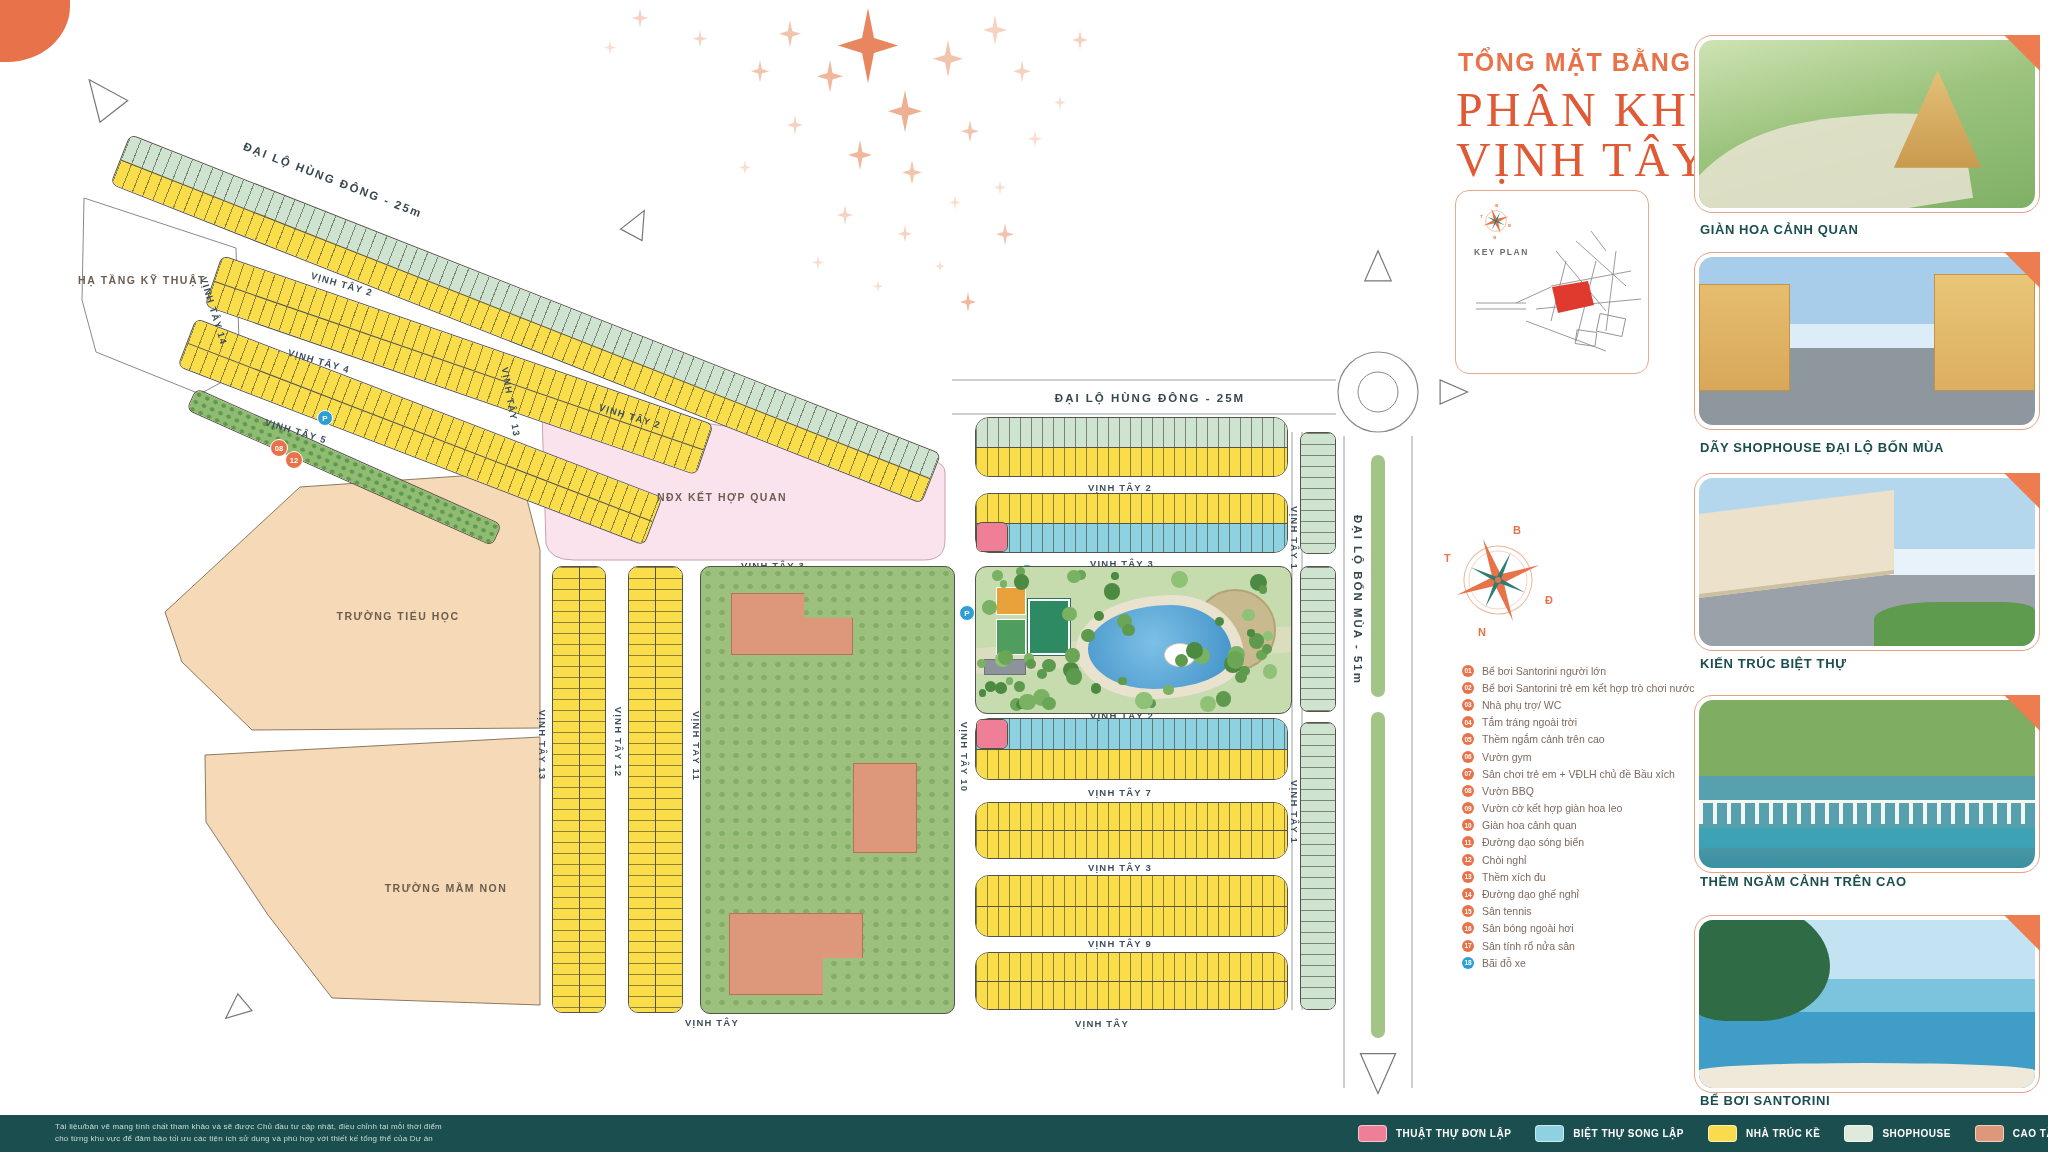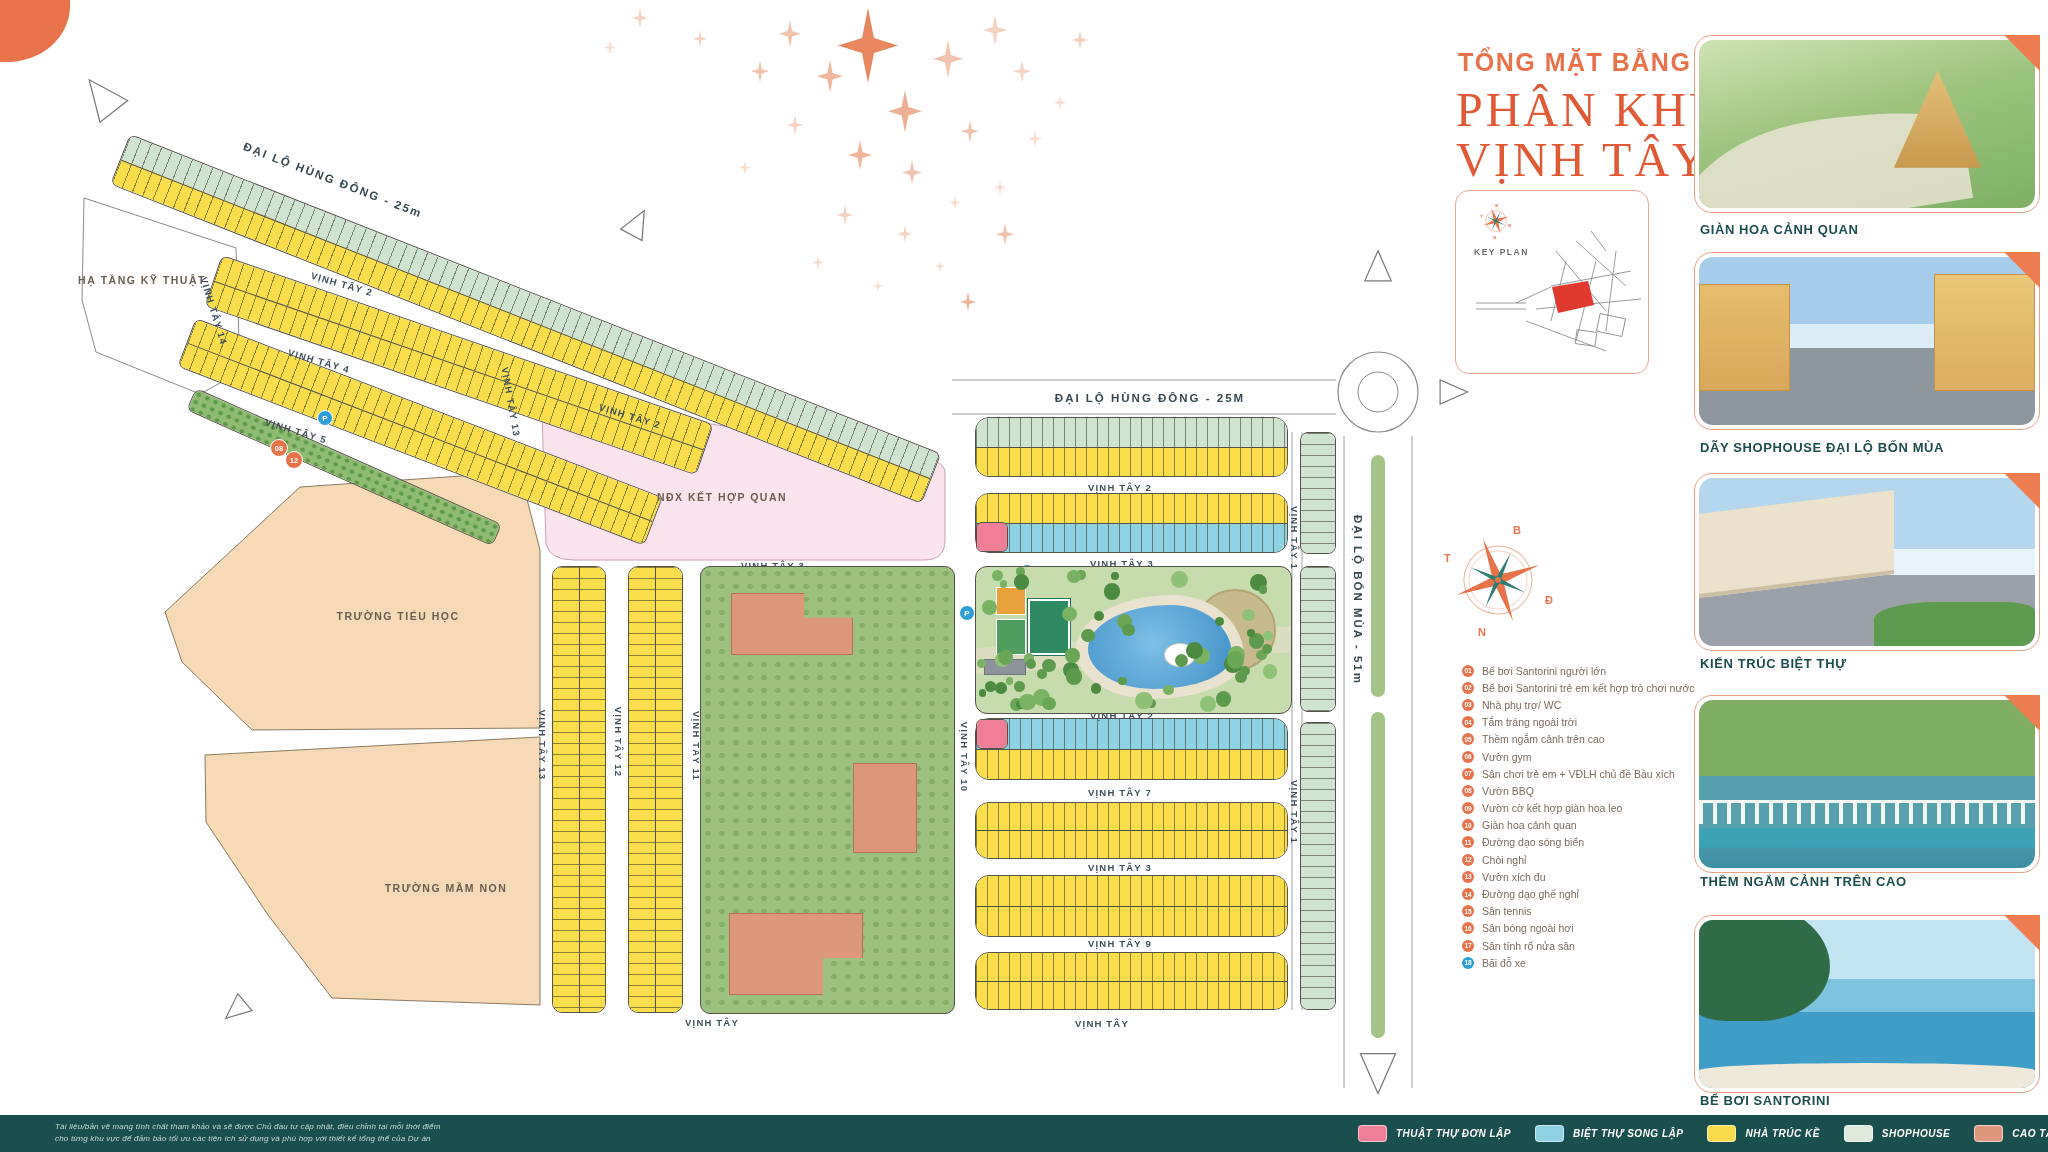--- a/index.html
+++ b/index.html
@@ -432,21 +432,21 @@
       <div class="leg-item">
         <div class="leg-num" style="background: rgb(232, 115, 74);">11</div>
         <div class="leg-txt">Đường dạo sóng biển</div>
       </div>
       <div class="leg-item">
         <div class="leg-num" style="background: rgb(232, 115, 74);">12</div>
         <div class="leg-txt">Chòi nghỉ</div>
       </div>
       <div class="leg-item">
         <div class="leg-num" style="background: rgb(232, 115, 74);">13</div>
-        <div class="leg-txt">Vườn xích đu</div>
+        <div class="leg-txt">Thềm xích đu</div>
       </div>
       <div class="leg-item">
         <div class="leg-num" style="background: rgb(232, 115, 74);">14</div>
         <div class="leg-txt">Đường dạo ghế nghỉ</div>
       </div>
       <div class="leg-item">
         <div class="leg-num" style="background: rgb(232, 115, 74);">15</div>
         <div class="leg-txt">Sân tennis</div>
       </div>
       <div class="leg-item">
@@ -499,21 +499,21 @@
       <div class="photo-card" style="top: 915px; z-index: 6;">
         <div class="photo-inner scene-4">
           <div class="pa"></div>
           <div class="pb"></div>
         </div>
         <div class="photo-tri"></div>
       </div>
       <div class="caption" style="top: 1100px; z-index: 6;">BỂ BƠI SANTORINI</div>
     </div>
 
-  <div id="footer" style="z-index:7;font-style:italic;">
+  <div id="footer" style="z-index:7;">
     <div class="disc" style="top:7px;">Tài liệu/bản vẽ mang tính chất tham khảo và sẽ được Chủ đầu tư cập nhật, điều chỉnh tại mỗi thời điểm</div>
     <div class="disc" style="top:19px;">cho từng khu vực để đảm bảo tối ưu các tiện ích sử dụng và phù hợp với thiết kế tổng thể của Dự án</div>
     <div id="footer-legend">
         <div class="fl-item">
           <div class="fl-swatch" style="background: rgb(238, 127, 150);"></div>
           <div class="fl-txt">THUẬT THỰ ĐƠN LẬP</div>
         </div>
         <div class="fl-item">
           <div class="fl-swatch" style="background: rgb(142, 209, 224);"></div>
           <div class="fl-txt">BIỆT THỰ SONG LẬP</div>

